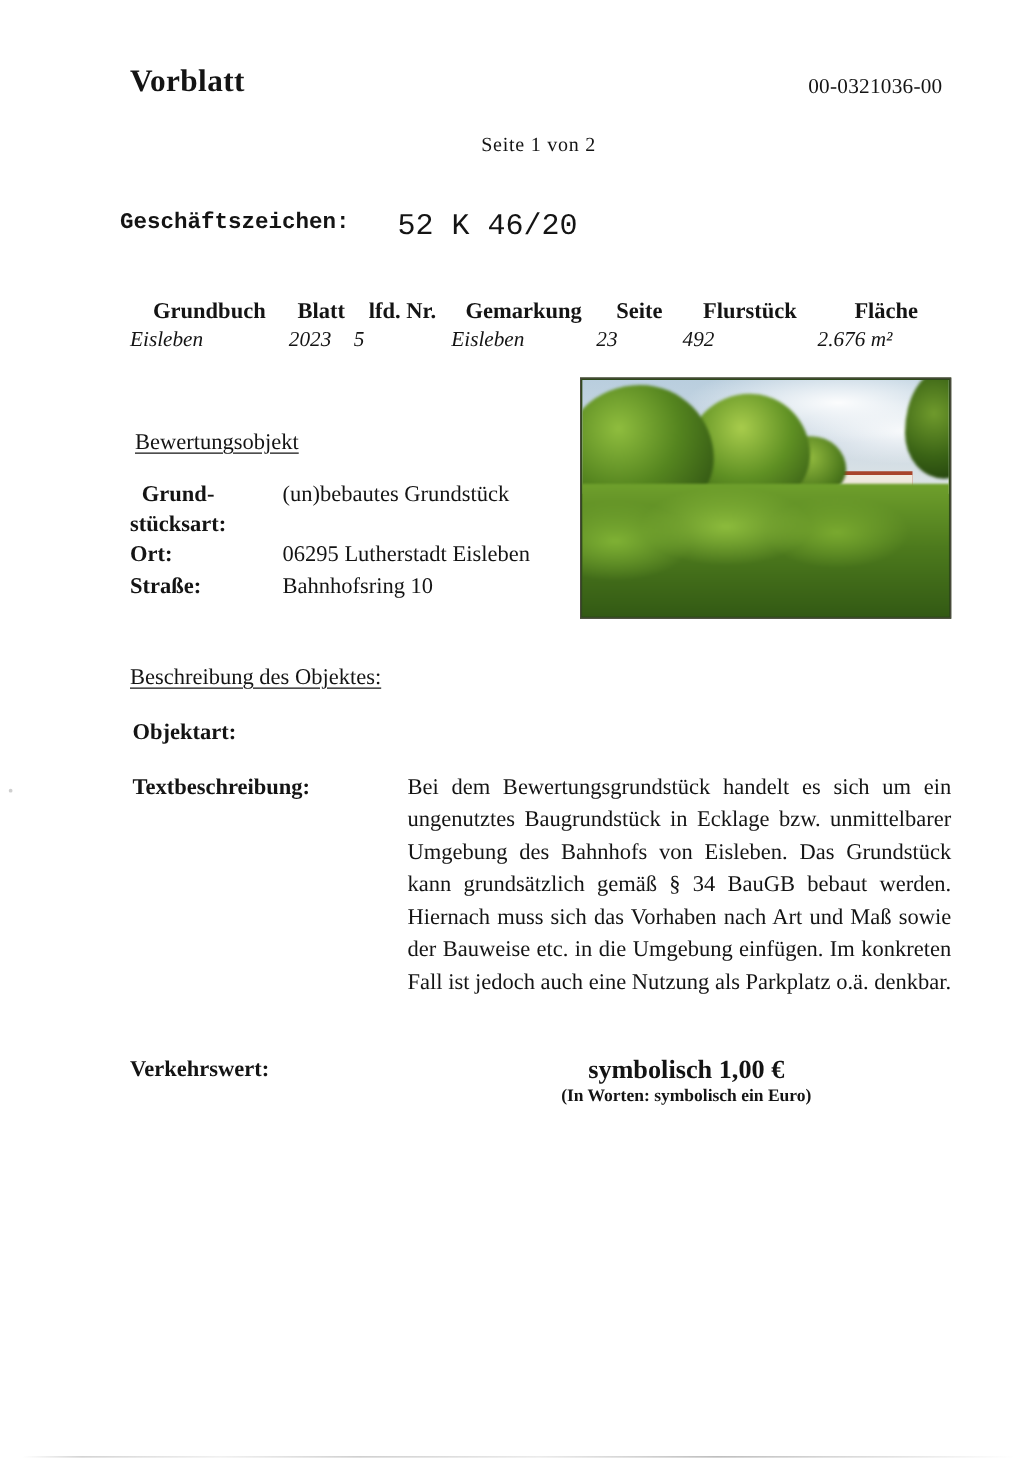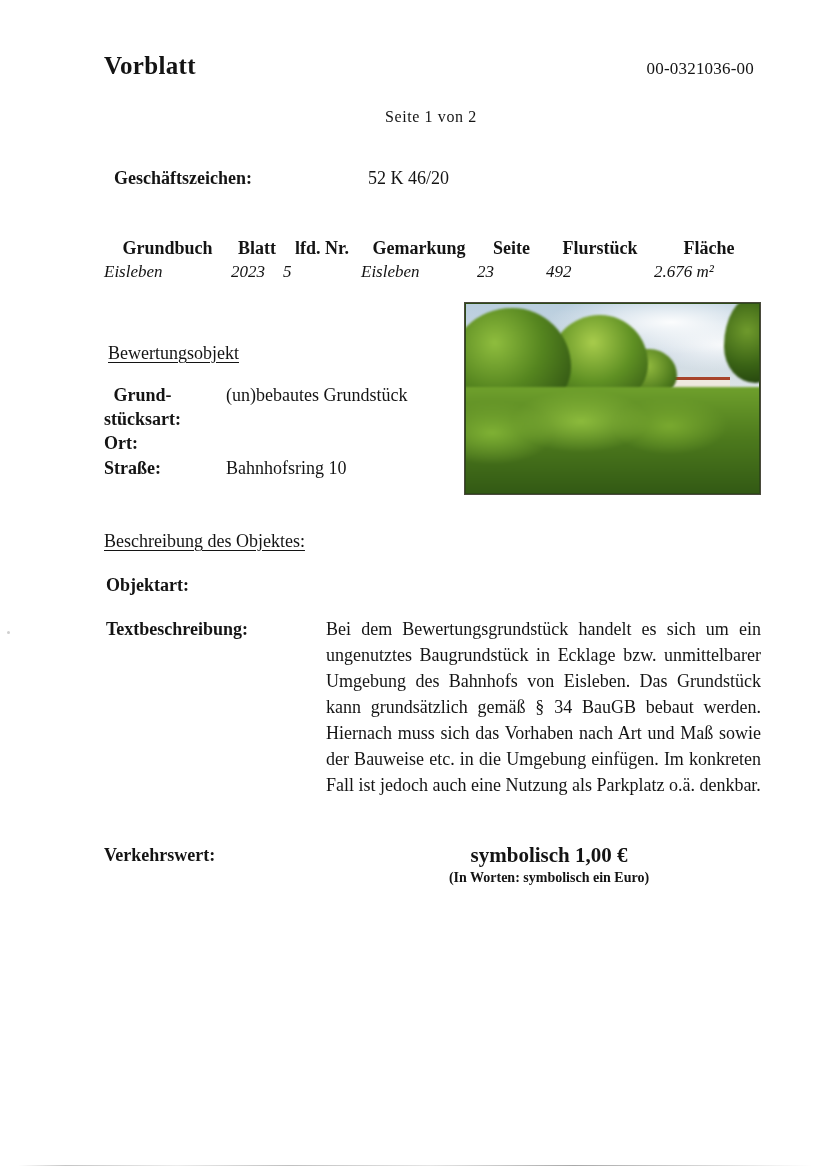--- a/index.html
+++ b/index.html
@@ -50,38 +50,38 @@
     position: absolute;
     right: 0;
     top: 7px;
     font-size: 17px;
     letter-spacing: 0.2px;
   }
 
   
   .case-row {
     position: absolute;
-    left: 114px;
+    left: 96px;
     top: 168px;
     width: 600px;
     height: 26px;
+    font-family: Liberation Mono, monospace;
   }
   .case-label {
     position: absolute;
     left: 0;
     top: 0;
     font-size: 18px;
     font-weight: bold;
   }
   .case-value {
     position: absolute;
     left: 222px;
     top: 0;
-    font-size: 18px;
-    margin-left: 32px;
+    font-size: 24px;
   }
 
   
   .reg-table {
     position: absolute;
     left: 104px;
     top: 238px;
     width: 660px;
   }
   .reg-table table {
@@ -392,20 +392,21 @@
   <div class="field-list" id="fields-object">
     <div class="field-row" id="row-grundstuecksart">
       <div class="field-label">
         <span>Grund-</span>
         <span class="lbl-line2">stücksart:</span>
       </div>
       <div class="field-value">(un)bebautes Grundstück</div>
     </div>
     <div class="field-row" id="row-ort">
       <div class="field-label">Ort:</div>
+      <div class="field-value">06295 Lutherstadt Eisleben</div>
     </div>
     <div class="field-row" id="row-strasse">
       <div class="field-label">Straße:</div>
       <div class="field-value">Bahnhofsring 10</div>
     </div>
   </div>
 
   <div class="section-heading" id="heading-beschreibung">Beschreibung des Objektes:</div>
 
   <div id="fields-description">

